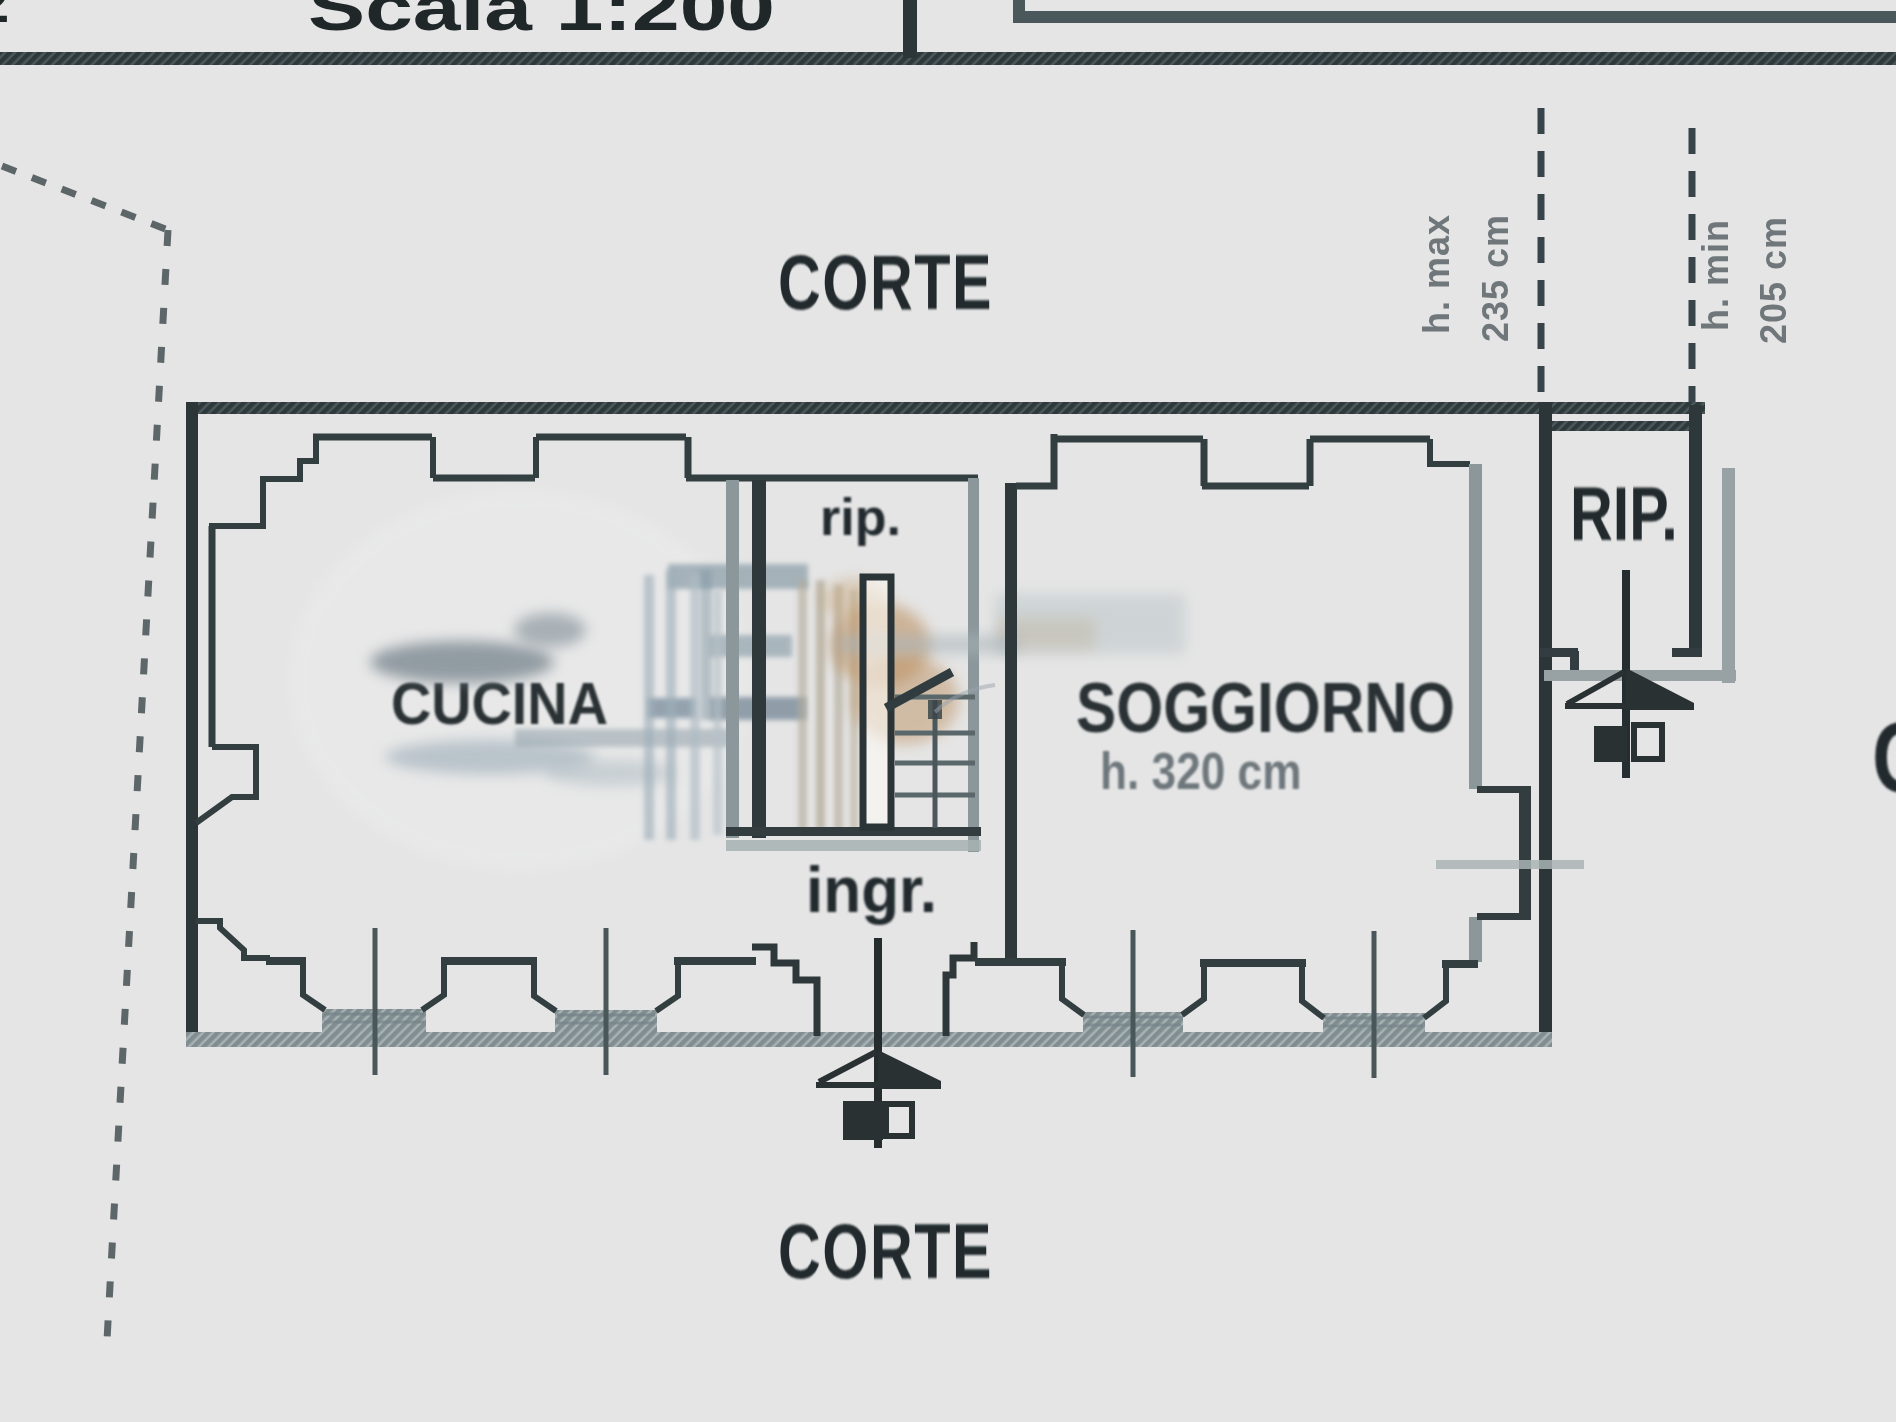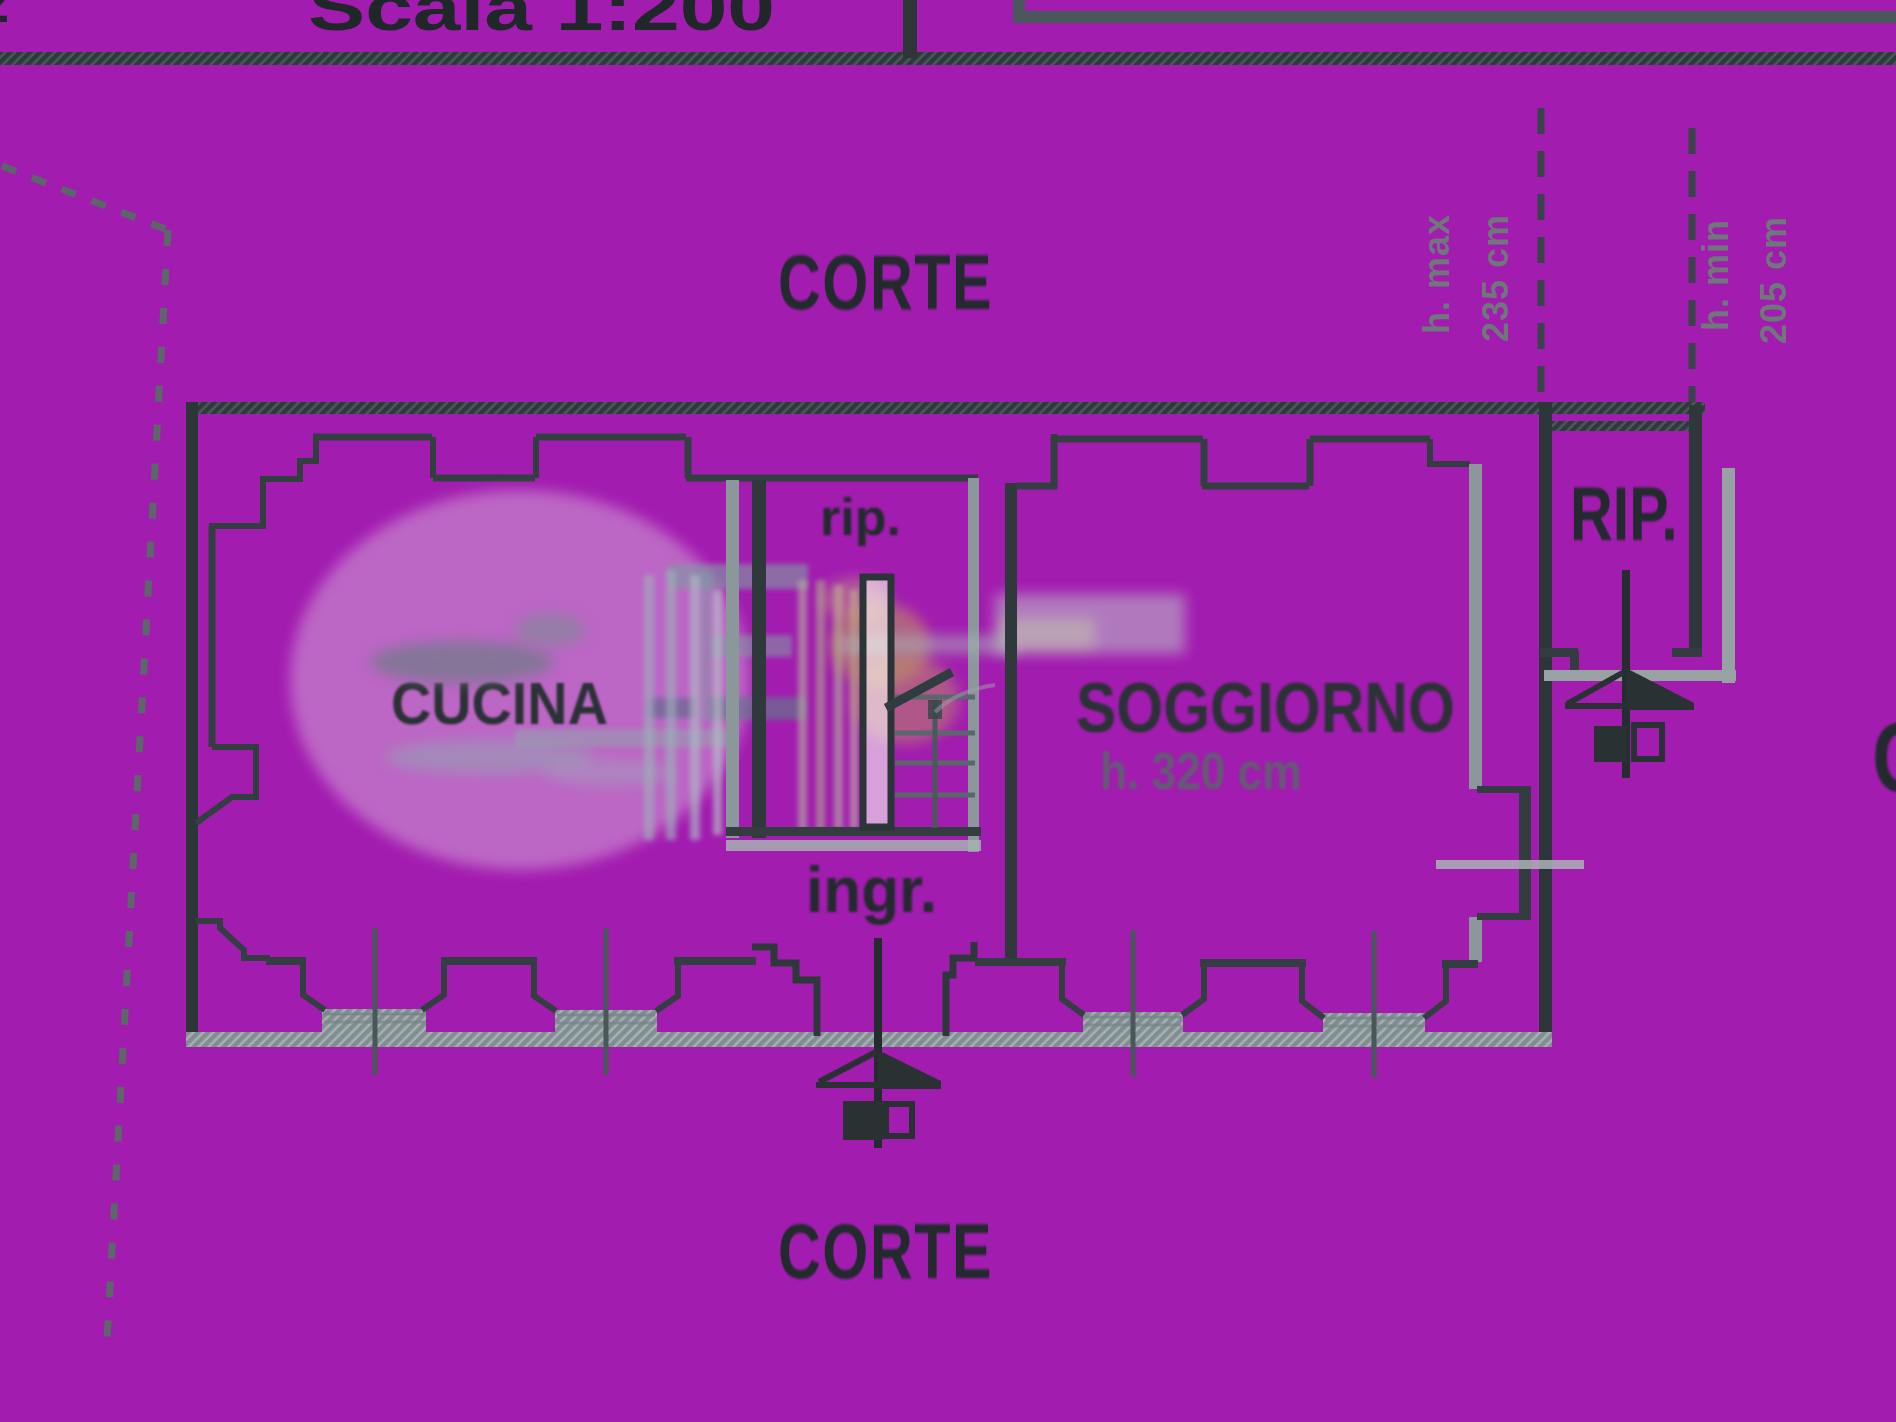--- a/index.html
+++ b/index.html
@@ -1,16 +1,16 @@
 <!DOCTYPE html>
 <html><head>
 <meta charset="utf-8">
 <style>
   html,body{margin:0;padding:0;background:#fbfbf9;}
-  .page{position:relative;width:1896px;height:1422px;overflow:hidden;background:#a21caf;
+  .page{position:relative;width:1896px;height:1422px;overflow:hidden;background:#e5e5e5;
         font-family:"Liberation Sans", sans-serif;}
   svg{position:absolute;left:0;top:0;}
   text{font-family:"Liberation Sans", sans-serif;}
 </style>
 </head>
 <body>
 <div class="page">
 <svg width="1896" height="1422" viewBox="0 0 1896 1422">
 <defs>
   <pattern id="hatch" width="7" height="7" patternUnits="userSpaceOnUse" patternTransform="rotate(45)">

